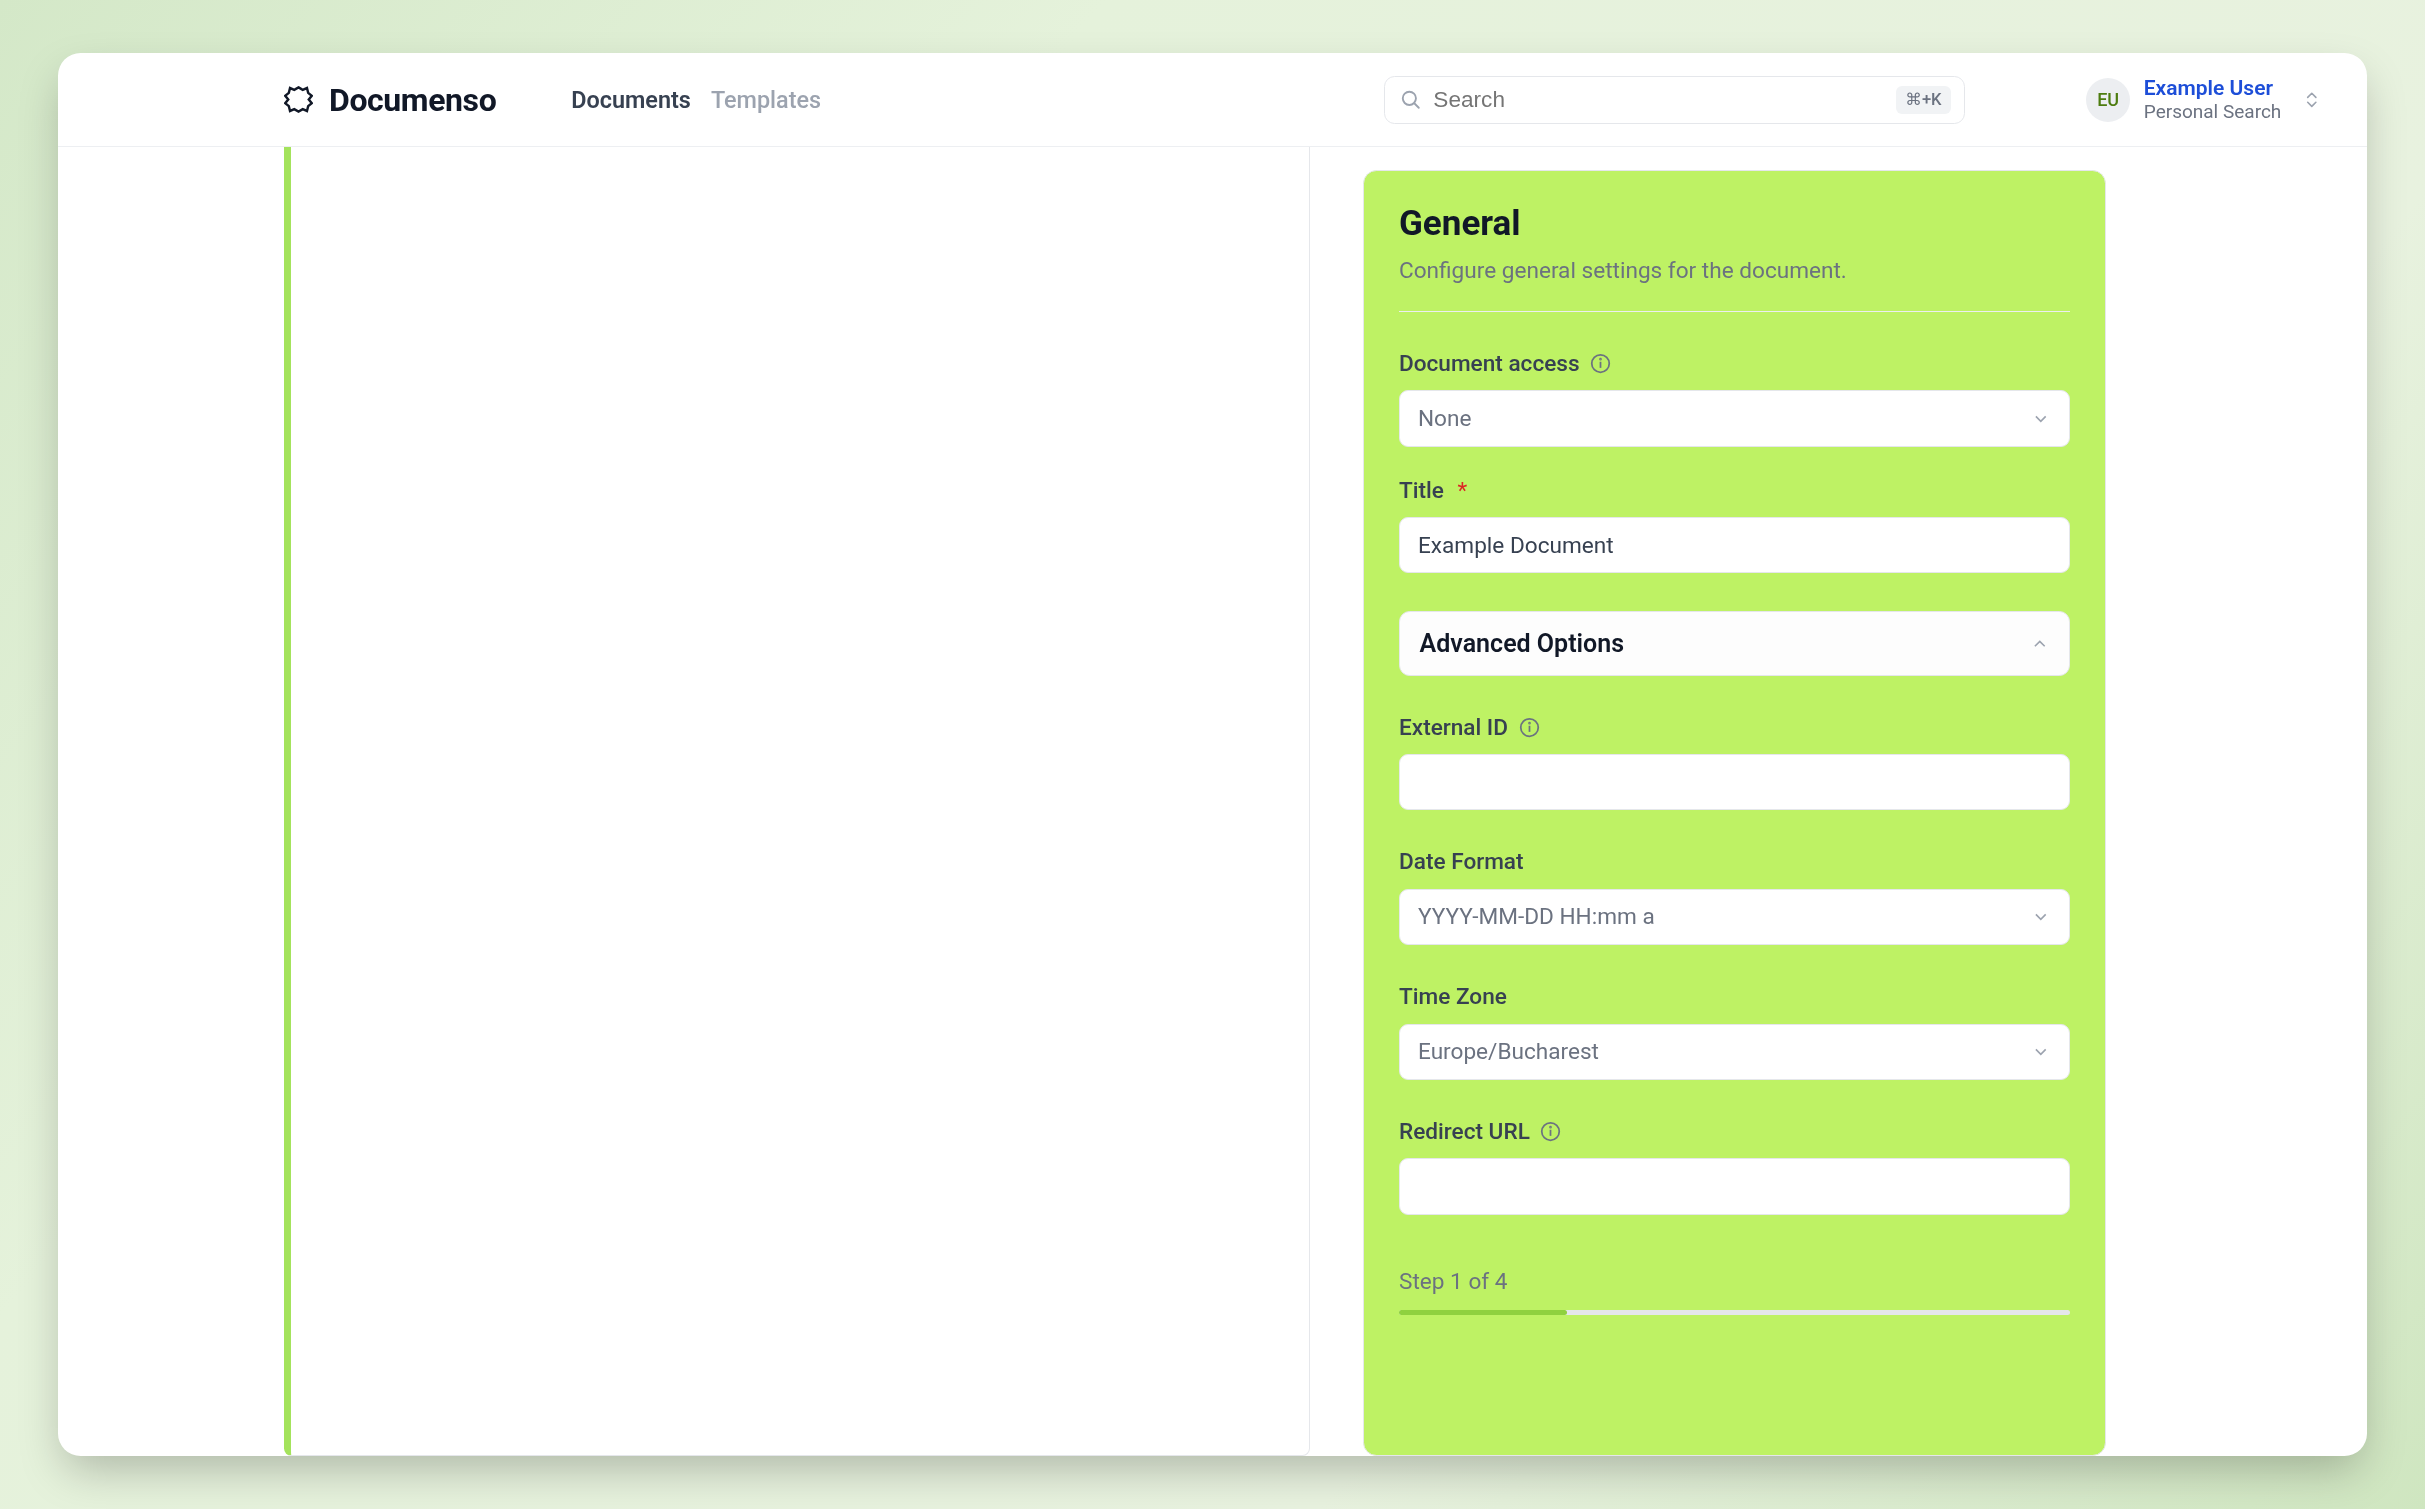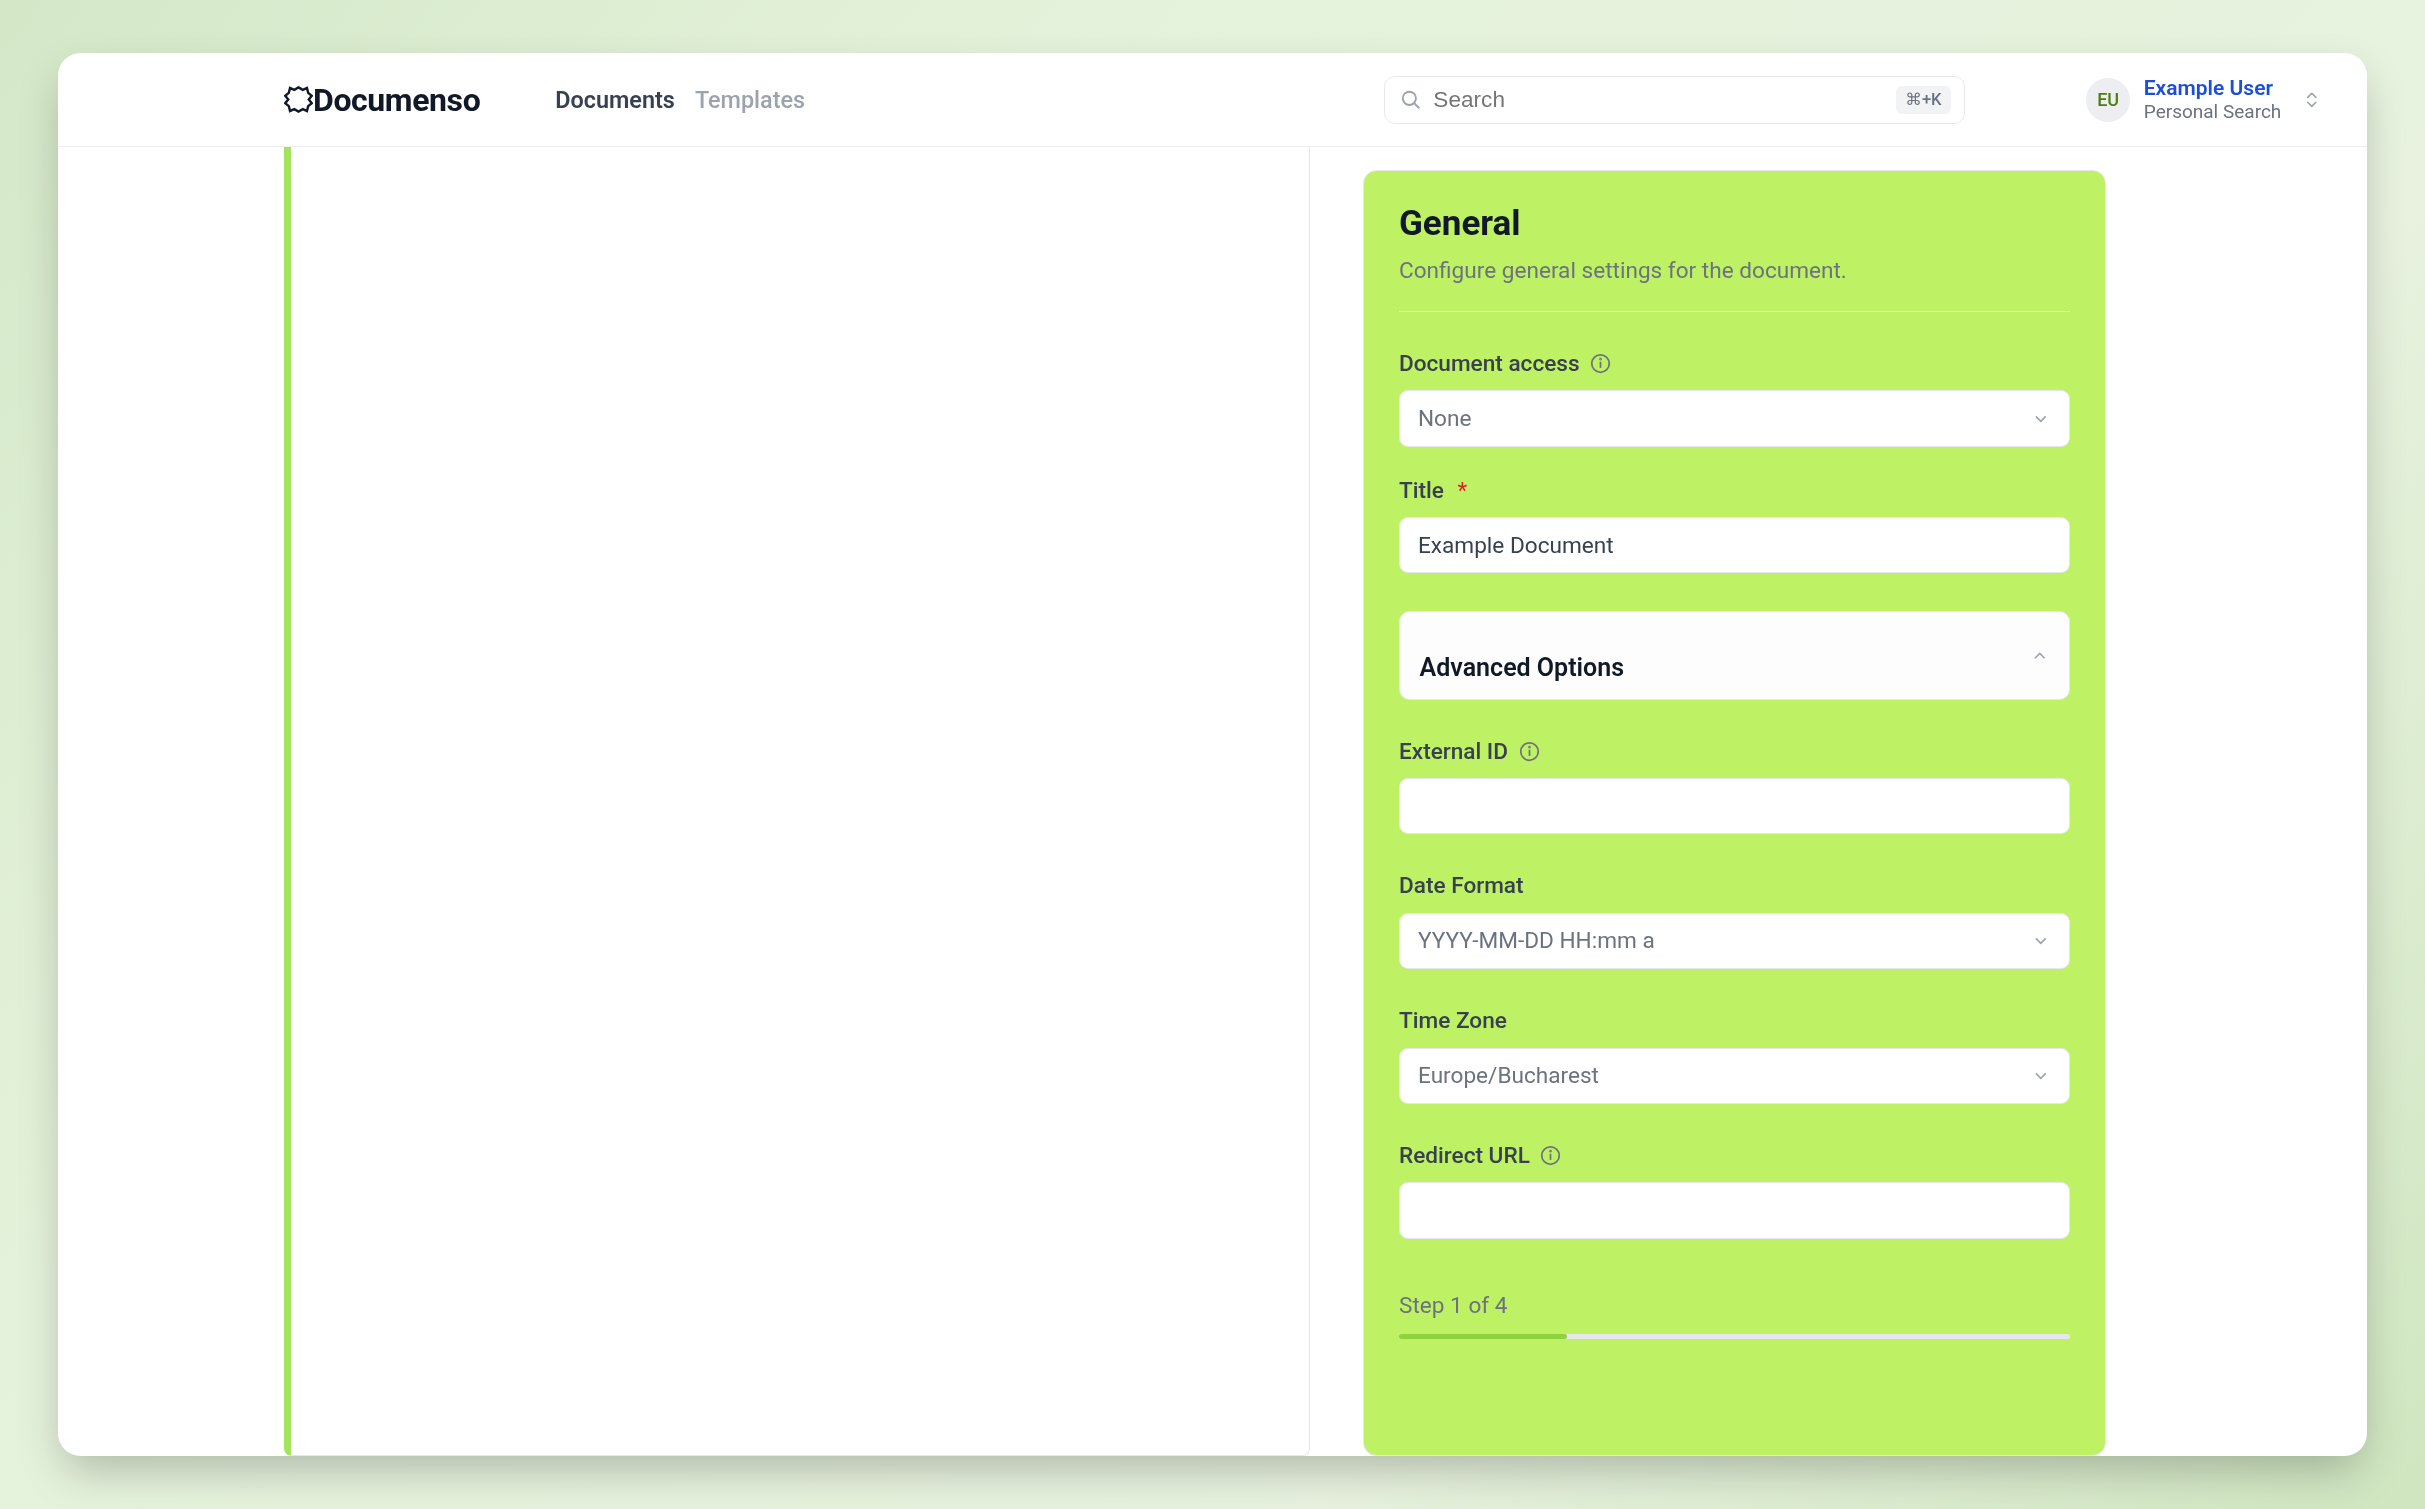--- a/index.html
+++ b/index.html
@@ -22,21 +22,21 @@
   display: flex;
   flex-direction: column;
 }
 .topbar {
   display: flex;
   align-items: center;
   padding: 22.6px 45px 22.6px 226px;
   border-bottom: 1.5px solid #edeff2;
   gap: 30px;
 }
-.brand { display: flex; align-items: center; gap: 0; }
+.brand { display: flex; align-items: center; gap: 16px; }
 .brand-name { font-size: 32px; font-weight: 700; color: #111827; letter-spacing: -0.4px; }
 .brand-icon { width: 29px; height: 29px; }
 .nav { display: flex; gap: 20px; margin-left: 45px; }
 .nav-link { font-size: 23.4px; font-weight: 600; color: #374151; text-decoration: none; }
 .nav-link.muted { color: #9ca3af; font-weight: 500; }
 .spacer { flex: 1; }
 .searchbox {
   display: flex; align-items: center;
   background: #fff; border: 1.5px solid #e5e7eb;
   border-radius: 10.6px; padding: 9px 13.6px; width: 581px;
@@ -92,21 +92,21 @@
 .select-box { cursor:pointer; }
 .select-muted { color:#6b7280; }
 .chev { width:19.6px; height:19.6px; color:#9ca3af; }
 .accordion {
   margin-top: 38px;
   border: 1.5px solid #e5e7eb; border-radius: 10.6px;
   background: #fdfdfd;
   padding: 16.6px 19.6px;
   display:flex; align-items:center; justify-content:space-between;
 }
-.accordion-title { font-size: 25px; font-weight:600; color:#111827;margin-top:24px; }
+.accordion-title { font-size: 25px; font-weight:600; color:#111827; }
 .footer-step { margin-top: 53px; }
 .step-text { font-size: 22.6px; color:#6b7280; }
 .progress { height: 5.3px; background: #e5e7eb; border-radius: 4.5px; margin-top: 15px; }
 .progress-fill { width:25%; height:100%; background:#8fd13f; border-radius:4.5px; }
 input.text-input { font-family: inherit; }
 </style>
 </head>
 <body>
 
 <div class="window">

